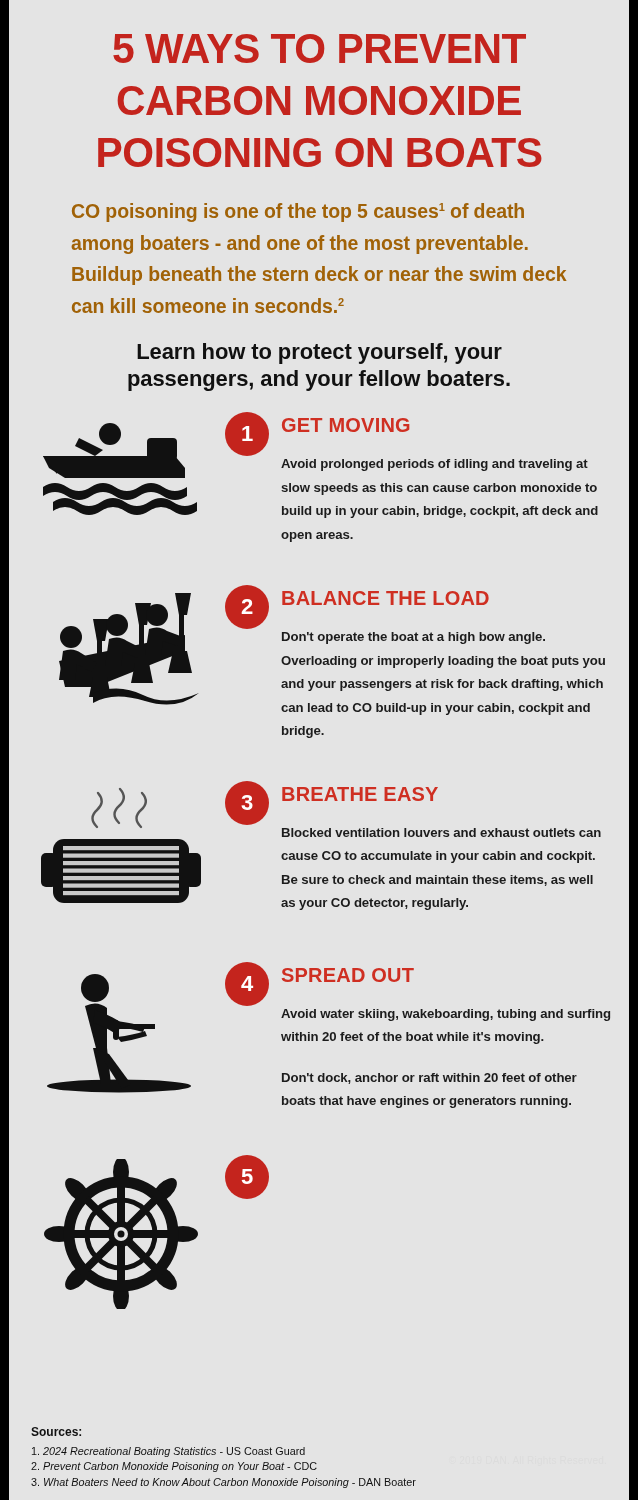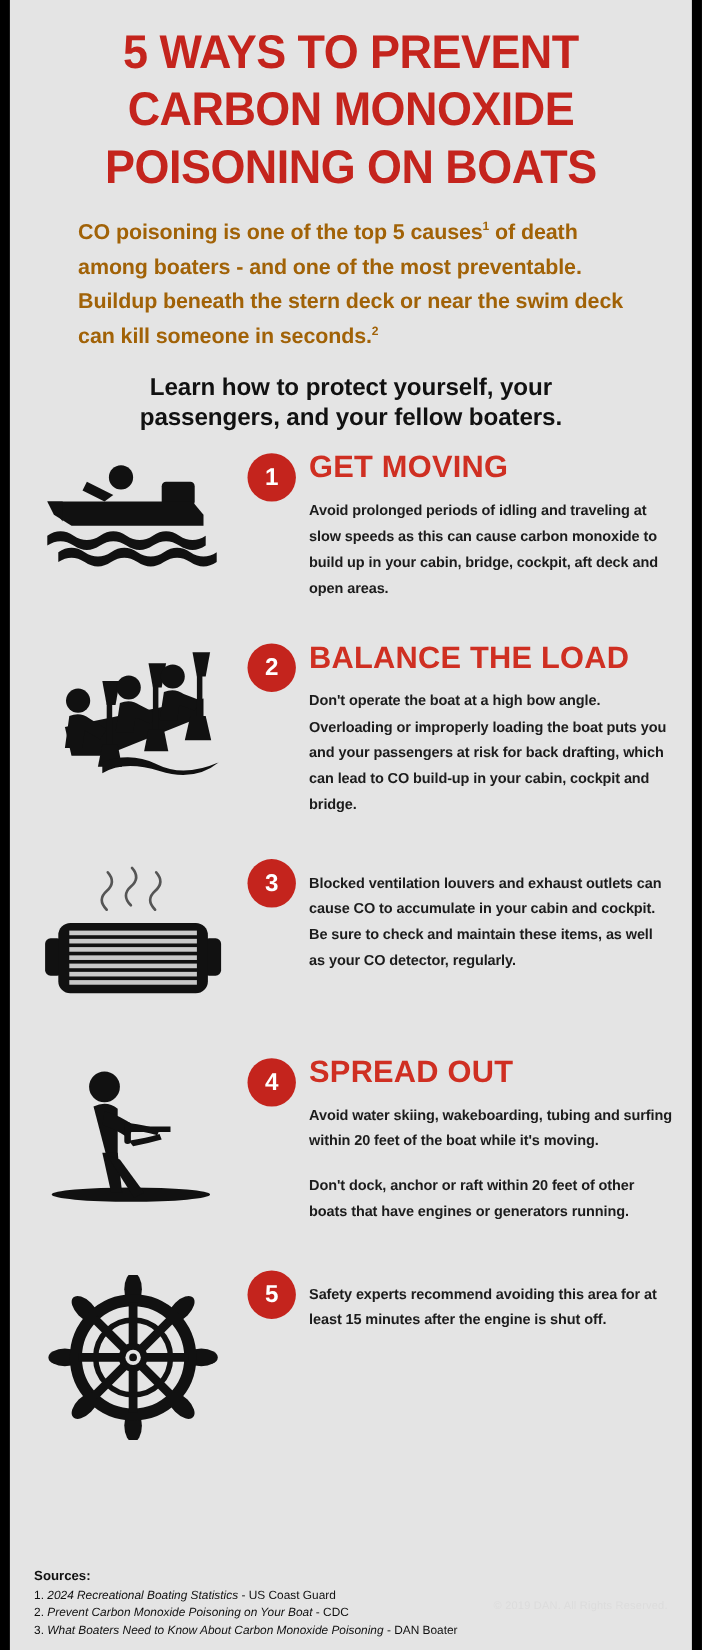--- a/index.html
+++ b/index.html
@@ -112,21 +112,21 @@
   .body-col {
     flex: 1 1 auto;
     padding-left: 62px;
     padding-top: 0px;
   }
   .sec-title {
     margin: 0;
     color: #cf2f22;
     font-family: "Liberation Sans Narrow", "Liberation Sans", sans-serif;
     font-weight: bold;
-    font-size: 28px;
+    font-size: 20px;
     line-height: 30px;
     letter-spacing: 0.2px;
     text-transform: uppercase;
   }
   .sec-para {
     margin: 0;
     padding-top: 12px;
     color: #1c1c1c;
     font-size: 13.2px;
     line-height: 23.5px;
@@ -258,20 +258,21 @@
               <rect x="28" y="76" width="116" height="4.2"></rect>
               <rect x="28" y="83.5" width="116" height="4.2"></rect>
               <rect x="28" y="91" width="116" height="4.2"></rect>
               <rect x="28" y="98.5" width="116" height="4.2"></rect>
               <rect x="28" y="106" width="116" height="4.2"></rect>
             </g>
           </svg>
         </div>
         <div class="badge">3</div>
         <div class="body-col">
+          <h2 class="sec-title">BREATHE EASY</h2>
           <p class="sec-para">Blocked ventilation louvers and exhaust outlets can cause CO to accumulate in your cabin and cockpit. Be sure to check and maintain these items, as well as your CO detector, regularly.</p>
         </div>
       </div>
 
       <div class="section sec-4">
         <div class="icon-col">
           <svg width="172" height="132" viewBox="0 0 172 132">
             <ellipse cx="84" cy="120" rx="72" ry="6.5" fill="#111"></ellipse>
             <circle cx="60" cy="22" r="14" fill="#111"></circle>
             <path d="M50 40 q12 -6 22 2 l0 44 -10 0 Z" fill="#111"></path>
@@ -317,21 +318,20 @@
               <line x1="45" y1="40" x2="115" y2="110"></line>
               <line x1="115" y1="40" x2="45" y2="110"></line>
             </g>
             <circle cx="80" cy="75" r="13" fill="#111"></circle>
             <circle cx="80" cy="75" r="7" fill="#e4e4e4"></circle>
             <circle cx="80" cy="75" r="3.5" fill="#111"></circle>
           </svg>
         </div>
         <div class="badge">5</div>
         <div class="body-col">
-          <p class="sec-para">Safety experts recommend avoiding this area for at least 15 minutes after the engine is shut off.</p>
         </div>
       </div>
 
     </div>
 
     <div class="copyright">© 2019 DAN. All Rights Reserved.</div>
 
     <div class="footer">
       <div class="sources-head">Sources:</div>
       <div class="source-line"><span class="num">1.</span> <span class="t">2024 Recreational Boating Statistics</span><span class="pub"> - US Coast Guard</span></div>

